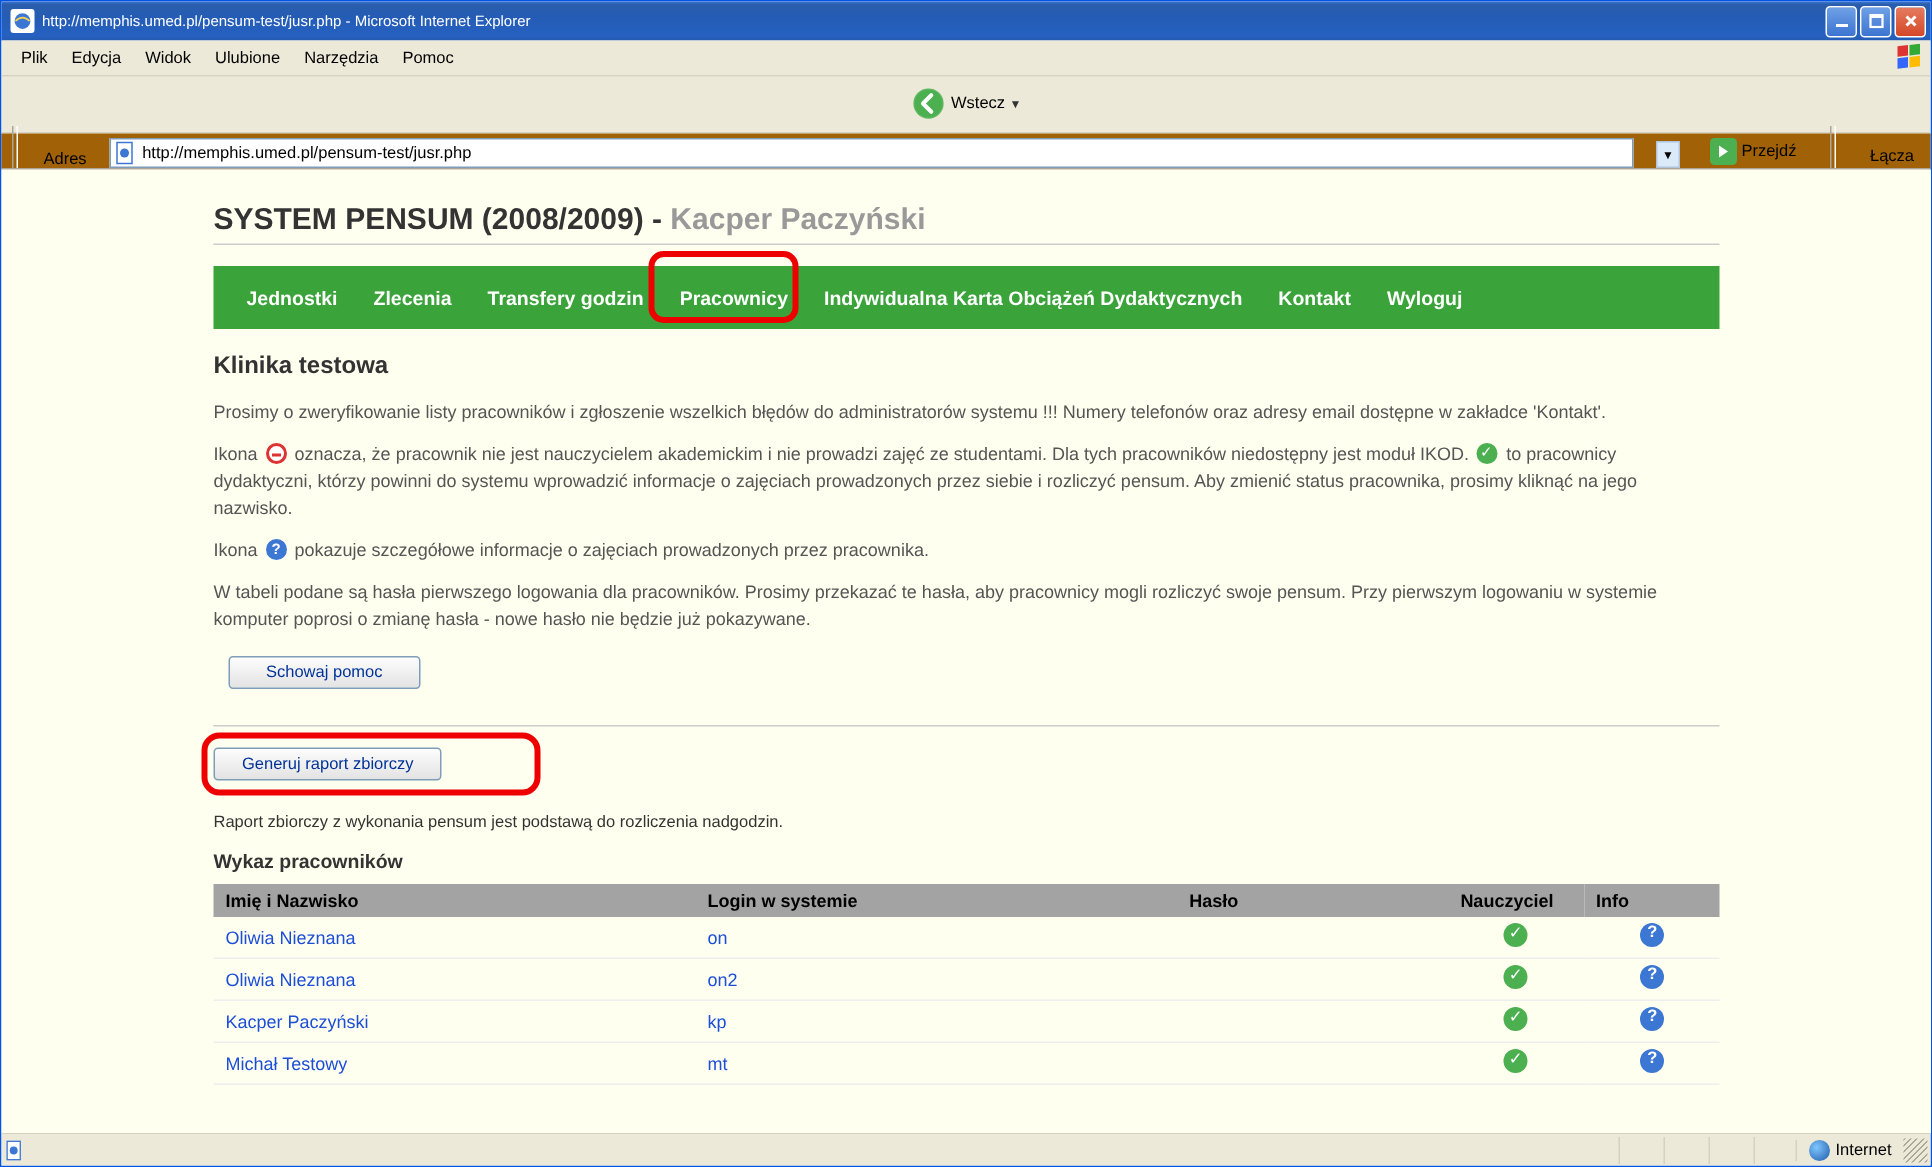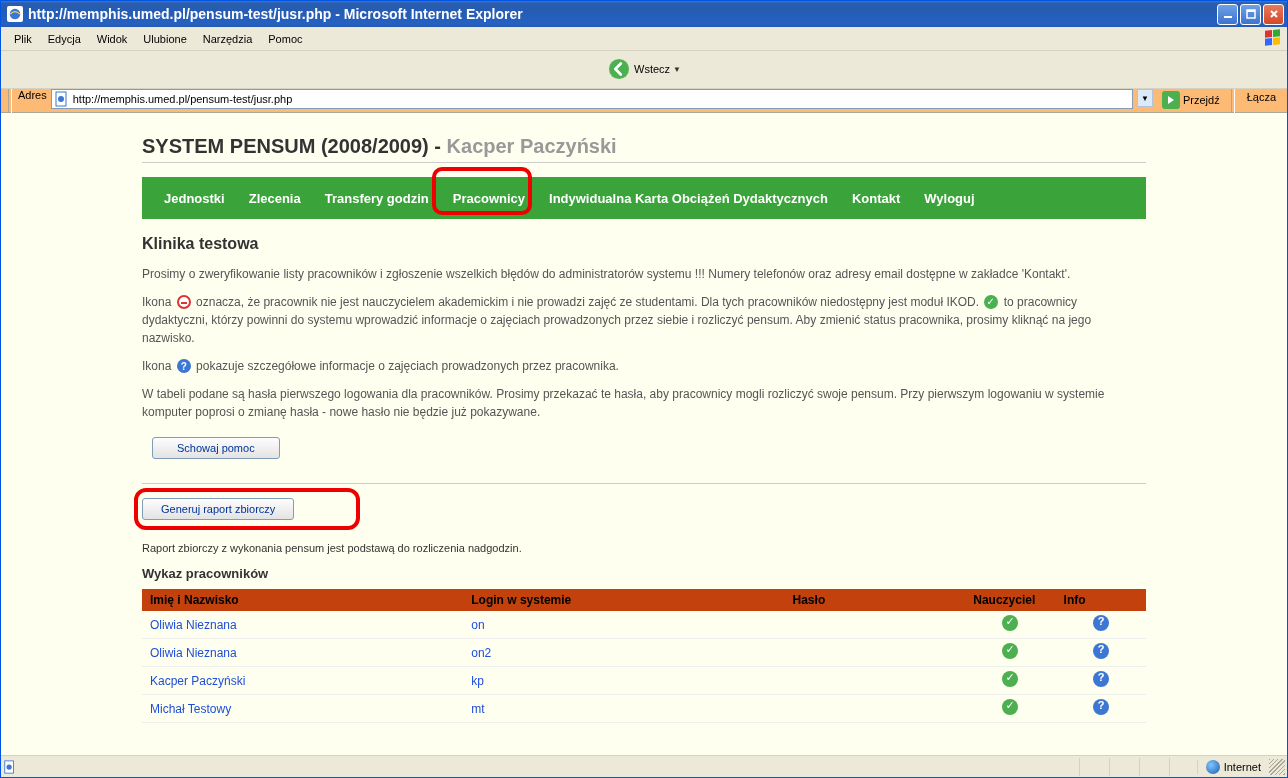--- a/index.html
+++ b/index.html
@@ -3,39 +3,39 @@
 <meta charset="utf-8">
 <style>
 * { margin: 0; padding: 0; box-sizing: border-box; }
 body { font-family: Tahoma, Arial, sans-serif; font-size: 11px; background: #ece9d8; overflow: hidden; }
 
 .window { width: 1288px; height: 778px; display: flex; flex-direction: column; border: 1px solid #0054e3; background: #fff; }
 
 .titlebar { height: 26px; background: linear-gradient(to bottom, #3b77d3 0%, #2a5dab 8%, #245cb5 40%, #2661c2 88%, #245bb0 100%); color: #fff; display: flex; align-items: center; padding: 0 3px 0 6px; }
 .titlebar .ie-icon { width: 16px; height: 16px; margin-right: 5px; background: #fff; border-radius: 2px; display: flex; align-items: center; justify-content: center; }
 .titlebar .ie-icon svg { width: 14px; height: 14px; }
-.titlebar-text { flex: 1; font-size: 14px; font-weight: bold; }
+.titlebar-text { flex: 1; font-size: 10px; font-weight: normal; }
 .win-controls { display: flex; gap: 2px; }
 .win-btn { width: 21px; height: 21px; border: 1px solid #fff; border-radius: 3px; display: flex; align-items: center; justify-content: center; font-weight: bold; font-family: Arial; cursor: pointer; }
 .win-btn.min, .win-btn.max { background: linear-gradient(to bottom, #6fa1e6, #3c74d0); color: #fff; }
 .win-btn.close { background: linear-gradient(to bottom, #e67b5f, #d44828); color: #fff; }
 
 .menubar { height: 24px; background: #ece9d8; display: flex; align-items: center; padding-left: 5px; border-bottom: 1px solid #d6d2c2; position: relative; }
 .menubar .mitem { padding: 3px 8px; font-size: 11px; cursor: pointer; }
 .menubar .flag { position: absolute; right: 4px; top: 2px; width: 20px; height: 20px; }
 
 .toolbar { height: 38px; background: #ece9d8; display: flex; align-items: center; padding: 0 5px; gap: 3px; border-bottom: 1px solid #d6d2c2; flex-direction: column; }
 .tool-grip { width: 4px; height: 28px; border-left: 1px solid #aca899; border-right: 1px solid #fff; margin: 0 2px; }
 .tbtn { display: flex; align-items: center; padding: 2px 4px; border: 1px solid transparent; border-radius: 3px; cursor: pointer; gap: 3px; }
 .tbtn .icon { width: 24px; height: 24px; display: flex; align-items: center; justify-content: center; }
 .tbtn .icon svg { width: 22px; height: 22px; }
 .tbtn .dd { font-size: 8px; color: #333; }
 .tsep { width: 1px; height: 26px; background: #aca899; margin: 0 3px; }
 
-.addressbar { height: 24px; background: #fdba74; display: flex; align-items: flex-start; padding: 0 5px; gap: 4px; border-bottom: 1px solid #aca899; }
+.addressbar { height: 24px; background: #a16207; display: flex; align-items: flex-end; padding: 0 5px; gap: 15px; border-bottom: 1px solid #aca899; }
 .addressbar .lbl { font-size: 11px; }
 .addr-input-wrap { flex: 1; display: flex; align-items: center; background: #fff; border: 1px solid #7f9db9; height: 20px; padding: 0 2px; }
 .addr-input-wrap .pageicon { width: 16px; height: 16px; margin-right: 3px; }
 .addr-input-wrap input { flex: 1; border: none; outline: none; font-size: 11px; }
 .addr-dd { width: 16px; height: 18px; background: #dbeaf9; border: 1px solid #b0c4de; display: flex; align-items: center; justify-content: center; cursor: pointer; }
 .go-btn { display: flex; align-items: center; gap: 3px; padding: 2px 5px; cursor: pointer; }
 .go-btn .goicon { width: 18px; height: 18px; background: #4caf50; border-radius: 3px; display: flex; align-items: center; justify-content: center; color: #fff; }
 .links { padding: 2px 6px; font-size: 11px; }
 
 .content-wrap { flex: 1; display: flex; overflow: hidden; background: #fff; }
@@ -64,21 +64,21 @@
 .btn-xp { display: inline-block; padding: 2px 24px; font-size: 11px; color: #003399; background: linear-gradient(to bottom, #fdfdfd, #e3e3e3); border: 1px solid #7f9db9; border-radius: 3px; cursor: pointer; height: 22px; }
 
 .gen-wrap { position: relative; padding: 14px 0; }
 .gen-highlight { position: absolute; top: 4px; left: -8px; width: 226px; height: 42px; border: 4px solid #e00; border-radius: 12px; pointer-events: none; }
 
 .hr2 { border: none; border-top: 1px solid #ccc; margin: 18px 0 0 0; }
 
 .note { font-size: 11px; color: #333; margin: 8px 0 12px 0; }
 
 .table { width: 100%; border-collapse: collapse; }
-.table th { background: #c2410c; color: #000; text-align: left; font-size: 12px; font-weight: bold; padding: 4px 8px; }
+.table th { background: #a3a3a3; color: #000; text-align: left; font-size: 12px; font-weight: bold; padding: 4px 8px; }
 .table td { padding: 4px 8px; font-size: 12px; color: #1d4ed8; border-bottom: 1px solid #eee; }
 .table td.center { text-align: center; }
 .status-icon { display: inline-block; width: 16px; height: 16px; border-radius: 50%; position: relative; }
 .status-icon.ok { background: #4caf50; }
 .status-icon.ok:after { content: "✓"; color: #fff; font-size: 11px; position: absolute; left: 3px; top: 0px; }
 .status-icon.info { background: #3b77d3; }
 .status-icon.info:after { content: "?"; color: #fff; font-size: 11px; font-weight: bold; position: absolute; left: 5px; top: 0px; }
 
 .statusbar { height: 22px; background: #ece9d8; border-top: 1px solid #d6d2c2; display: flex; align-items: center; padding: 0 2px; font-size: 11px; }
 .statusbar .left { flex: 1; display: flex; align-items: center; gap: 4px; }

